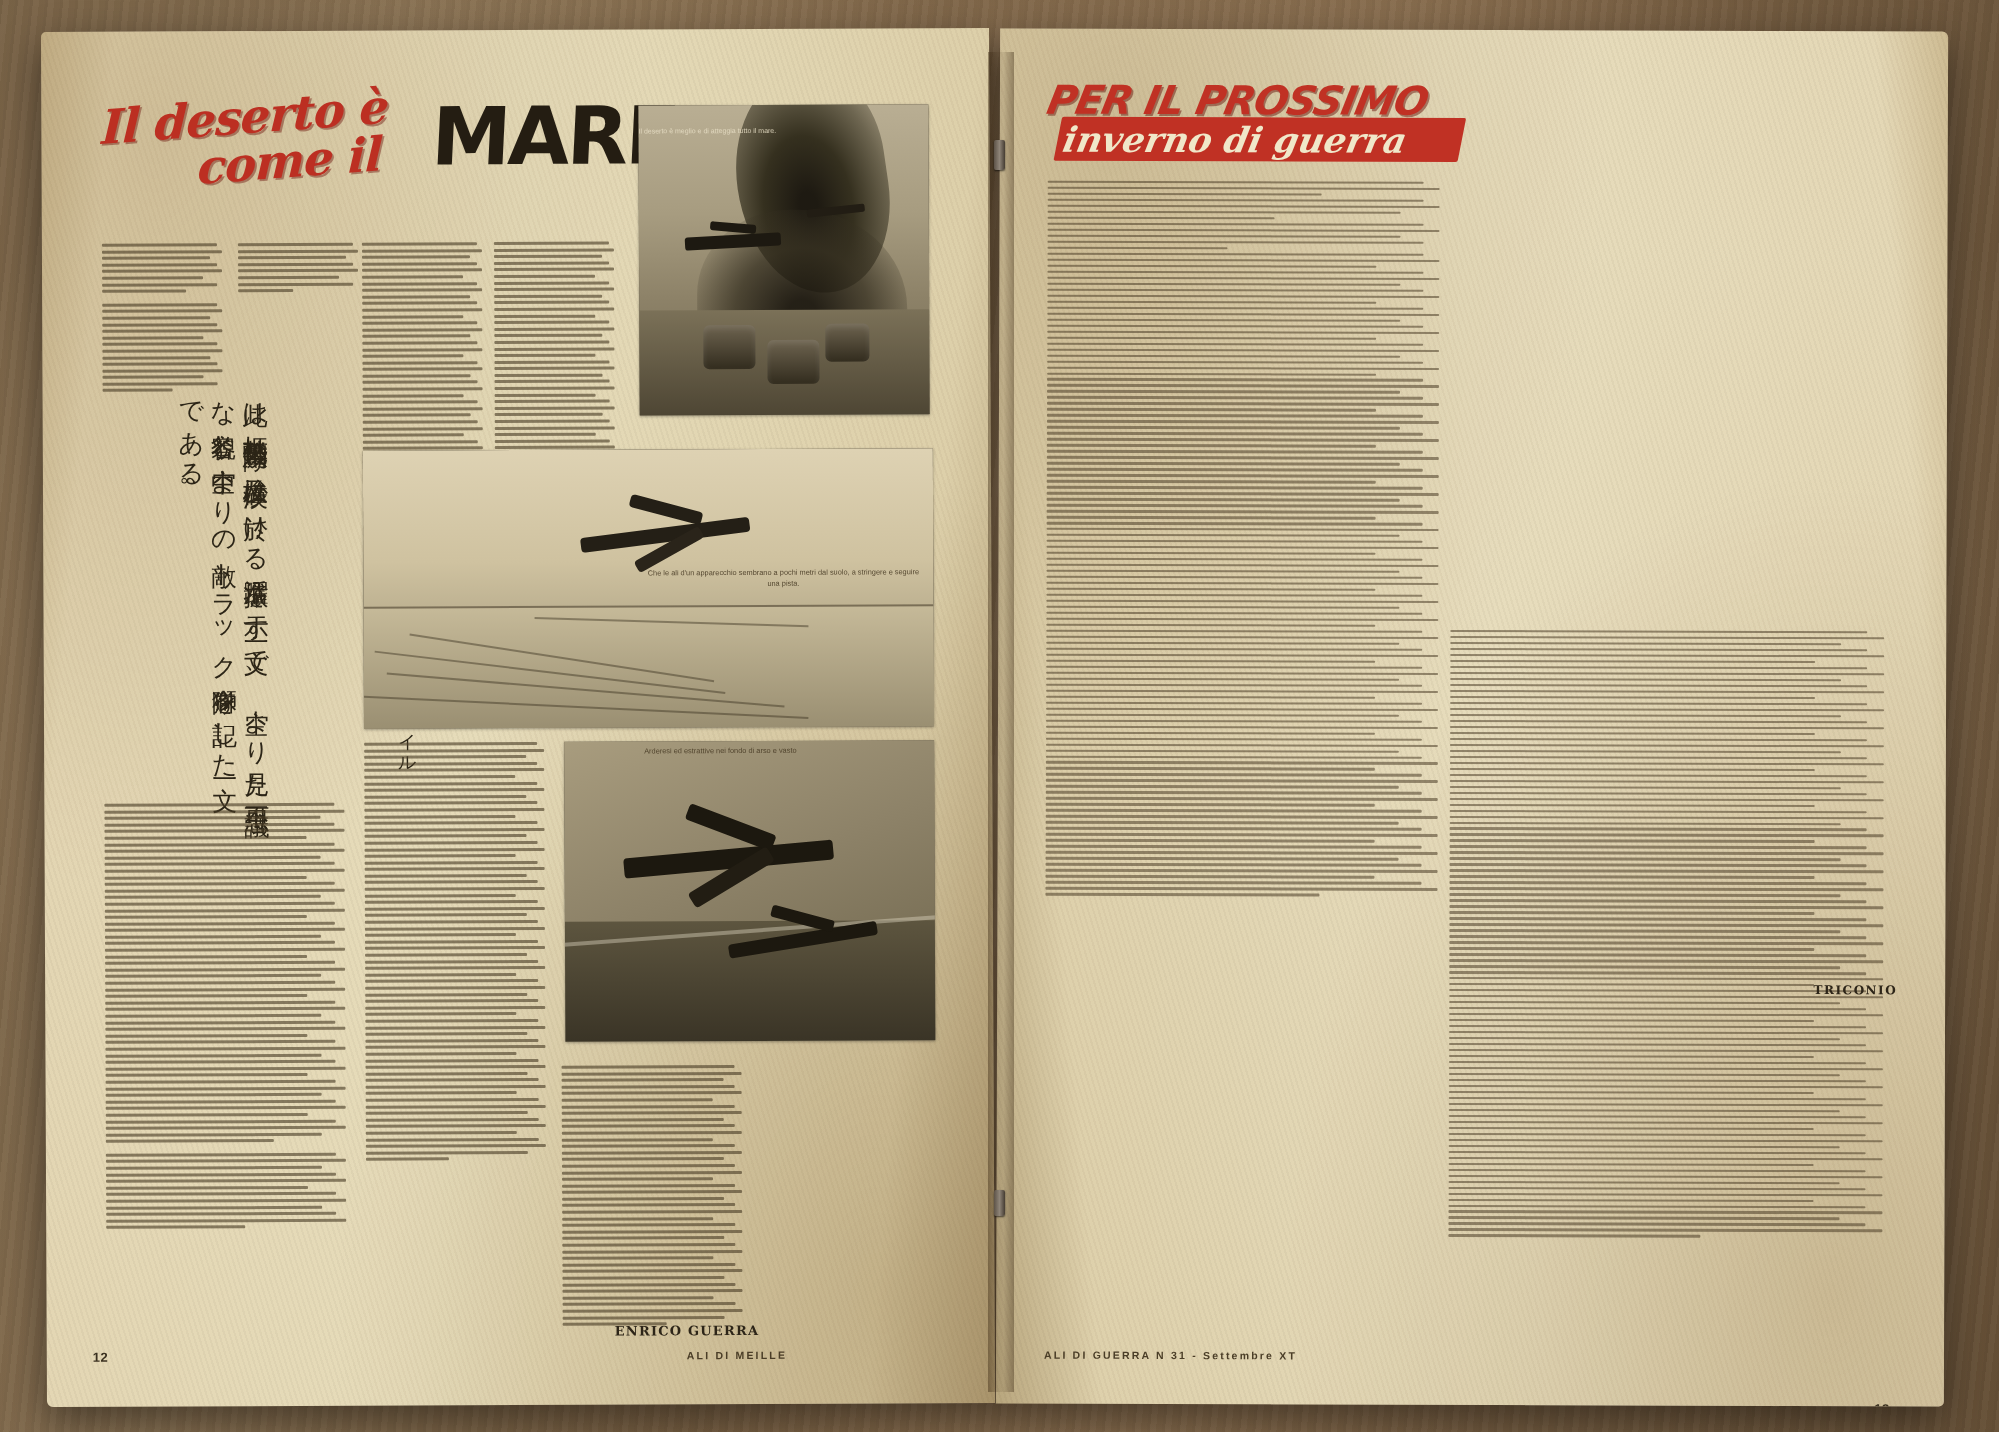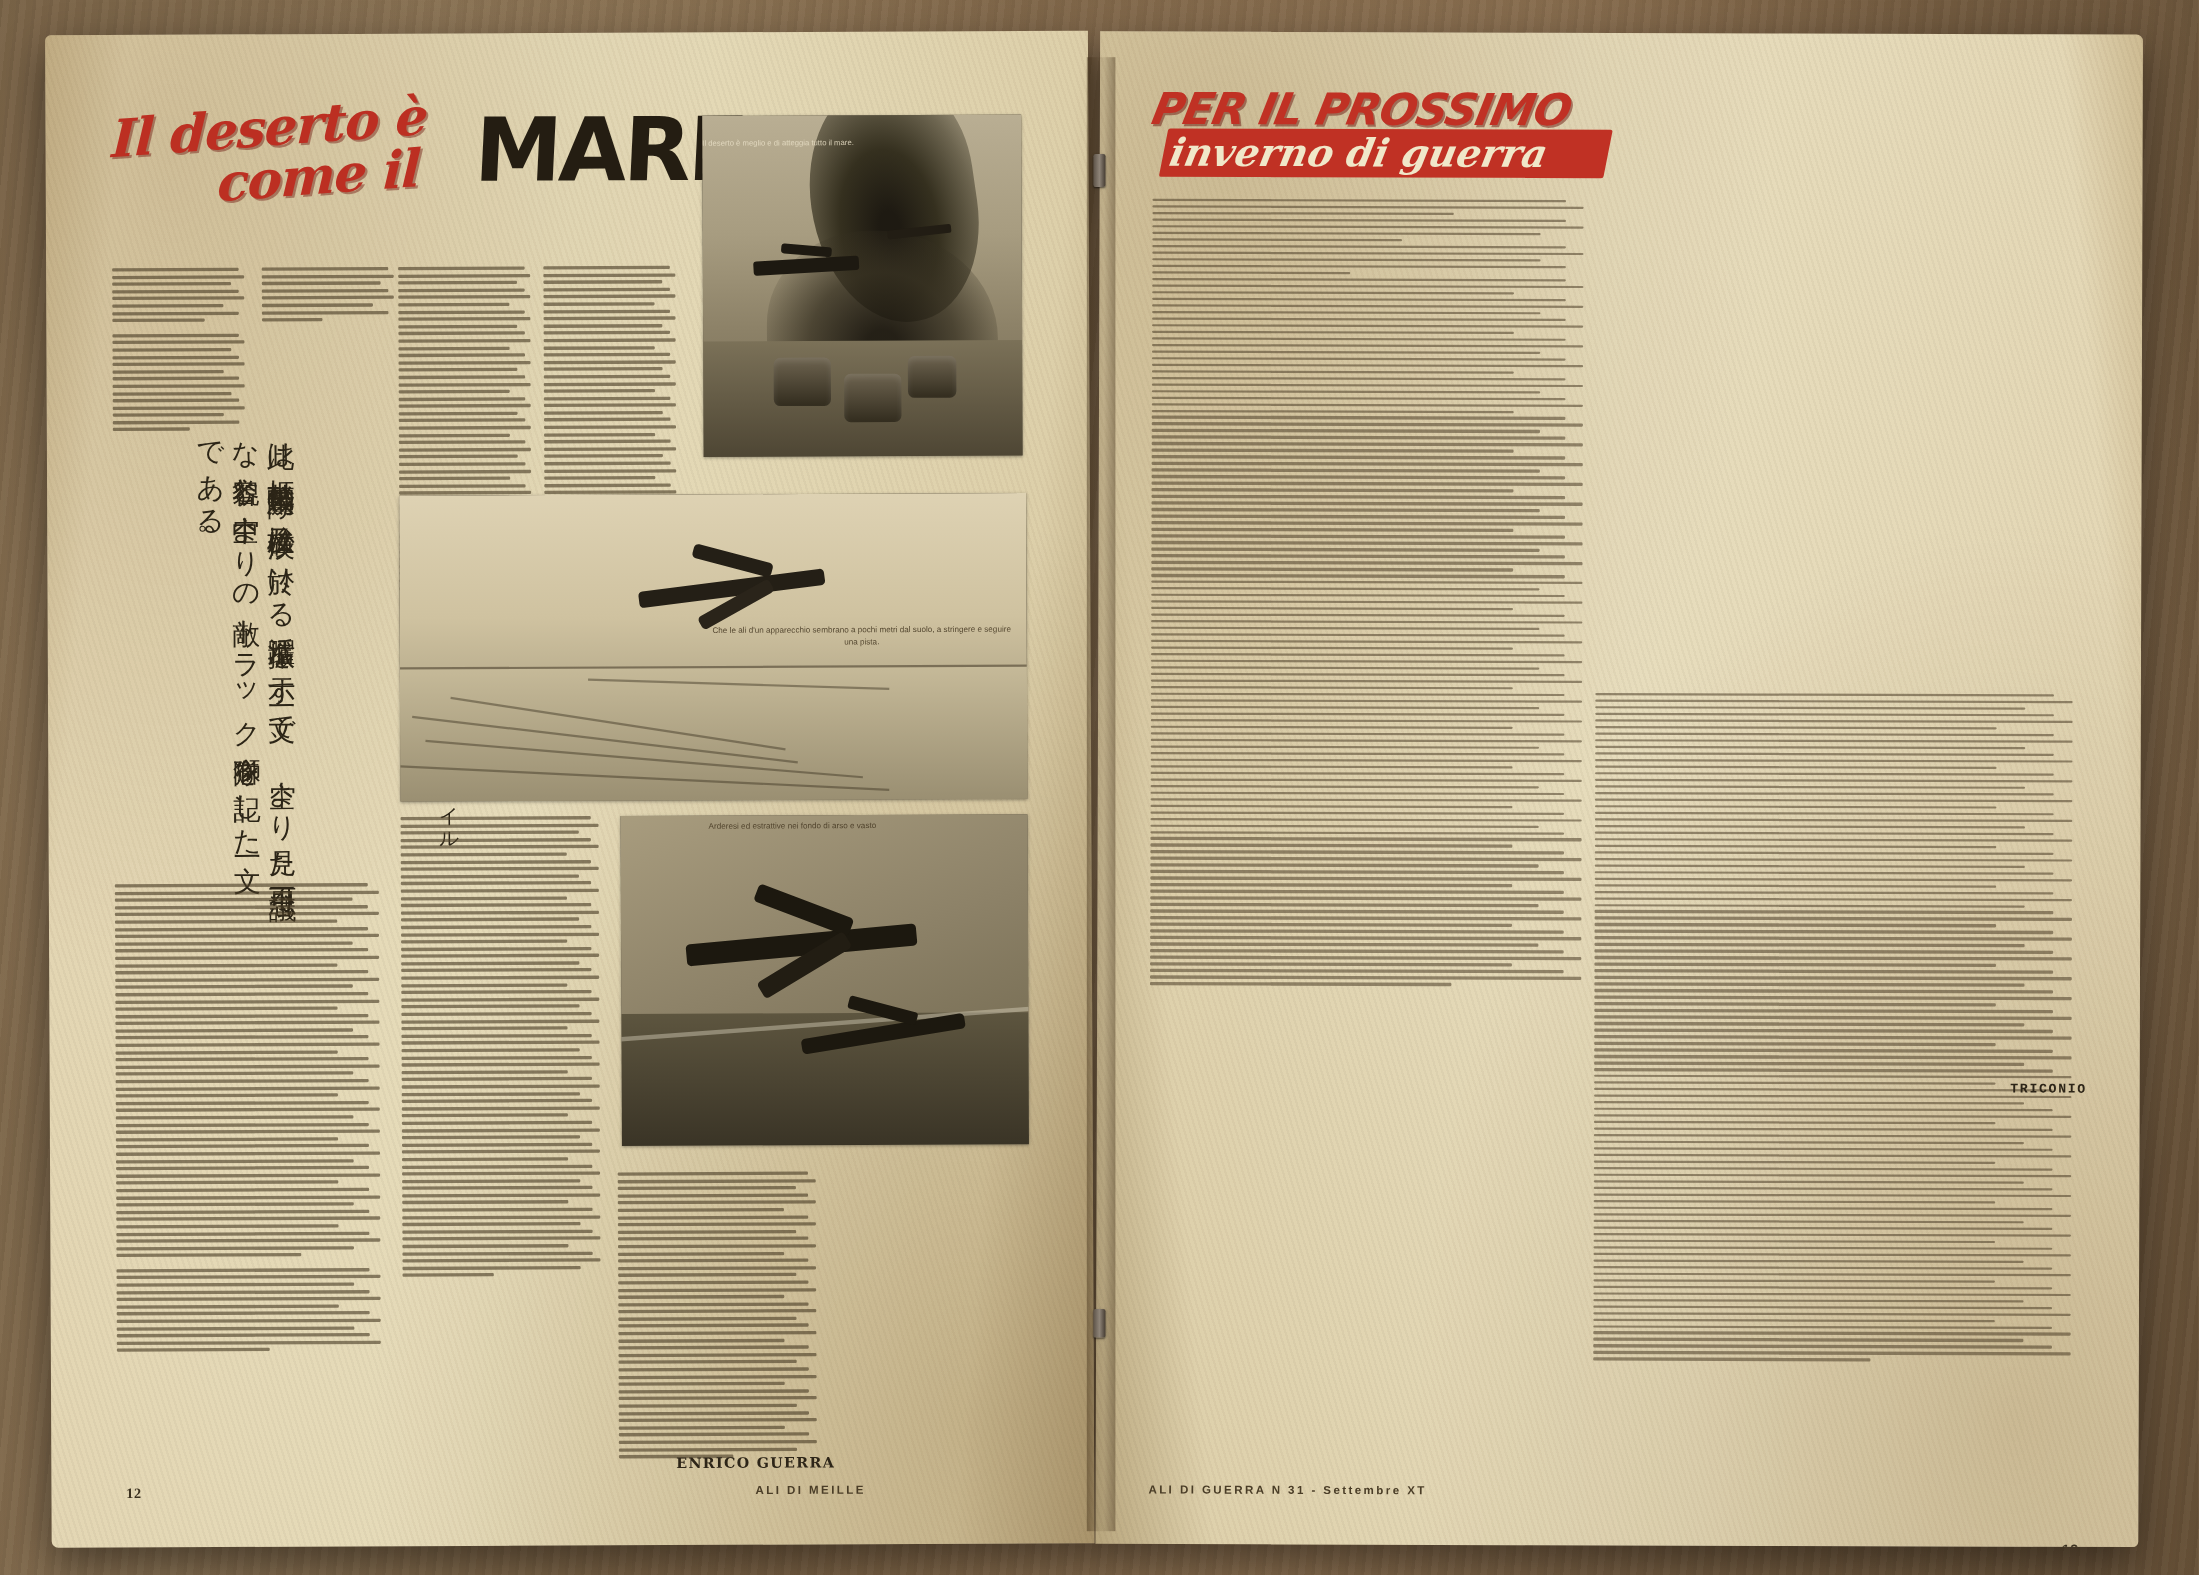--- a/index.html
+++ b/index.html
@@ -549,21 +549,21 @@
           <div class="tl s96"></div>
           <div class="tl s100"></div>
           <div class="tl s84"></div>
         <div class="tl s96"></div>
           <div class="tl s100"></div>
           <div class="tl s90"></div>
           <div class="tl s58"></div>
       </div>
 
       <div class="byline" style="left:568px;top:1294px;">ENRICO GUERRA</div>
-      <div class="folio" style="left:68px;top:1318px;font-family:Liberation Serif, serif;">12</div>
+      <div class="folio" style="left:46px;top:1318px;">12</div>
       <div class="runhead" style="left:640px;top:1320px;">ALI DI MEILLE</div>
 
     </div>
   </div>
 
   <div class="page" id="page-right">
     <div class="inner">
 
       <div class="masthead-right">
         <div id="rtitle1">PER IL PROSSIMO</div>
@@ -792,21 +792,21 @@
           <div class="tl thin s100"></div>
           <div class="tl thin s84"></div>
         <div class="tl thin s96"></div>
           <div class="tl thin s100"></div>
           <div class="tl thin s90"></div>
         <div class="tl thin s96"></div>
           <div class="tl thin s100"></div>
           <div class="tl thin s58"></div>
       </div>
 
-      <div class="sigright" style="top:952px;font-family:Liberation Mono, monospace;">TRICONIO</div>
+      <div class="sigright" style="top:952px;">TRICONIO</div>
       <div class="folio" style="right:54px;top:1370px;">13</div>
       <div class="runhead" style="left:48px;top:1320px;">ALI DI GUERRA   N 31 - Settembre XT</div>
 
     </div>
   </div>
 
   <div id="gutter"></div>
   <div id="staple1"></div>
   <div id="staple2"></div>
 </div>

